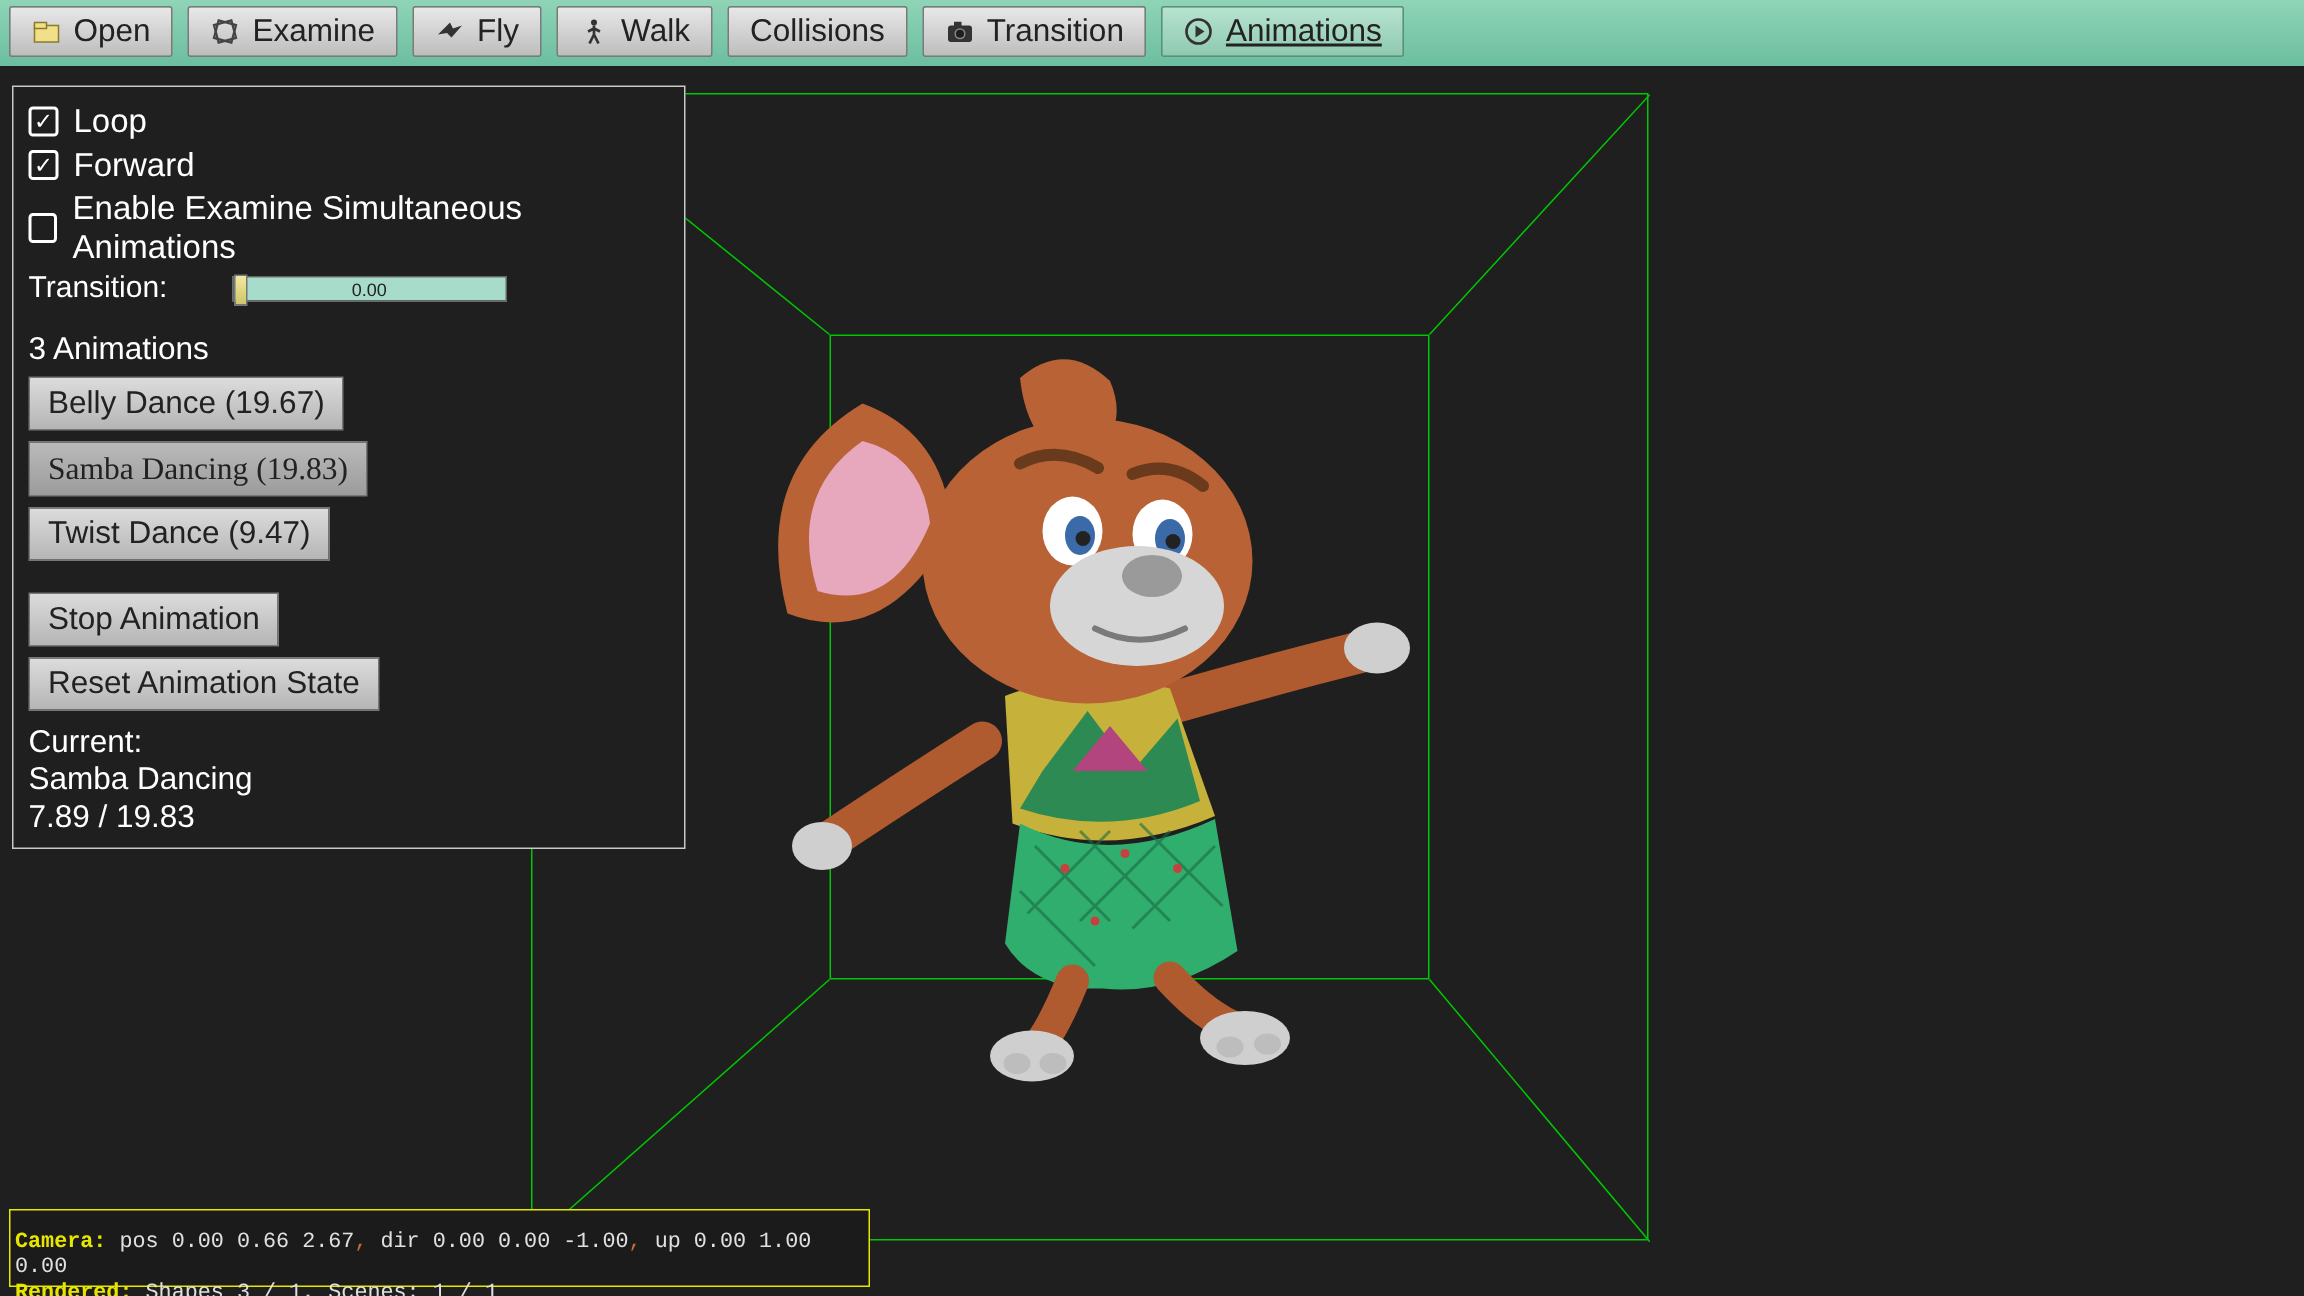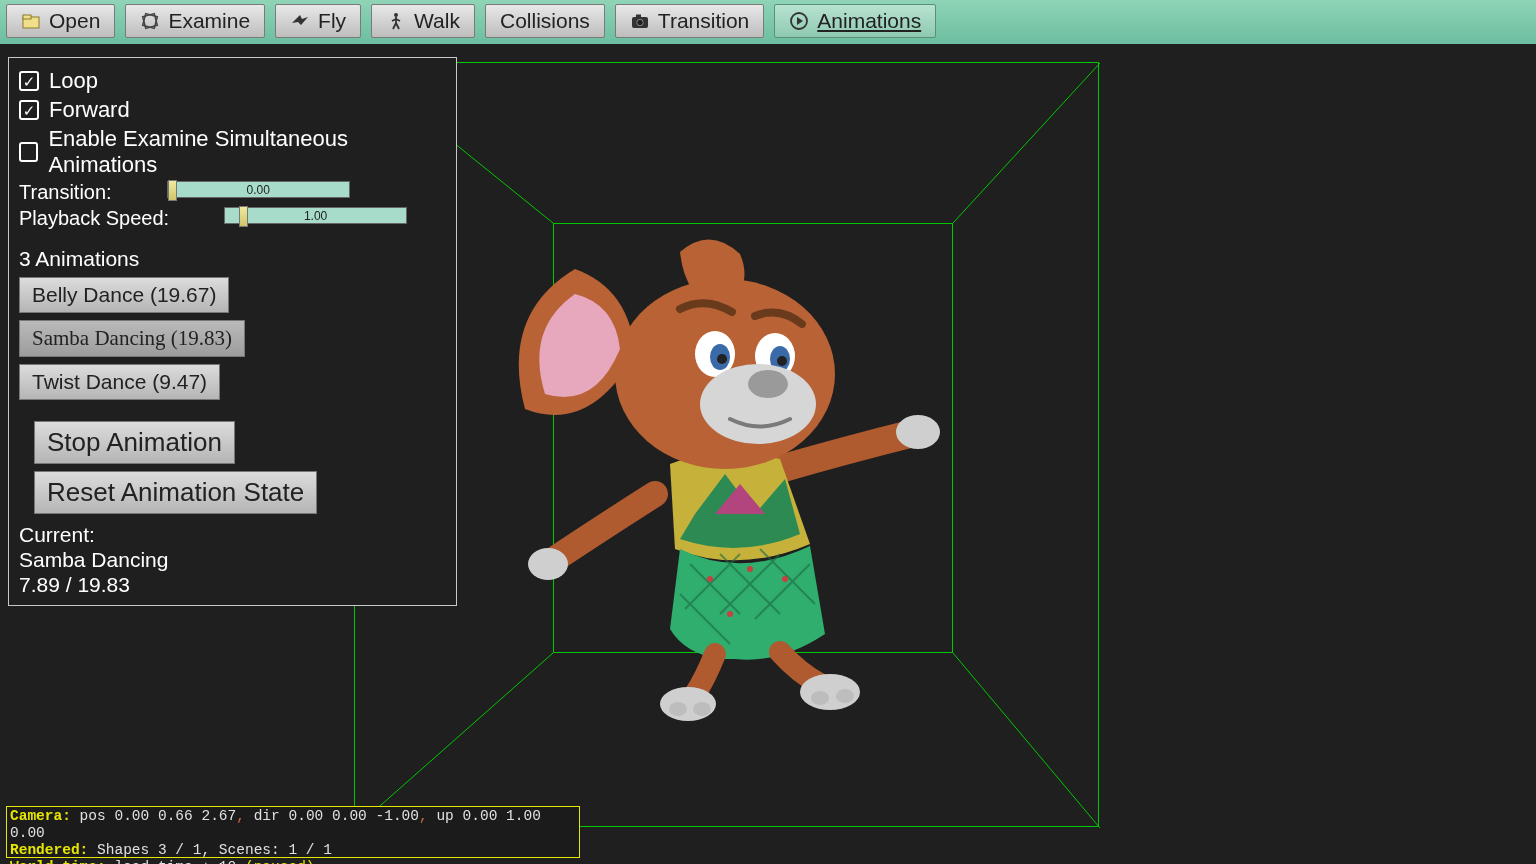--- a/index.html
+++ b/index.html
@@ -48,21 +48,21 @@
   .panel {
     position: absolute; left: 8px; top: 57px; width: 449px;
     background: #1f1f1f; border: 1px solid #c8c8c8; padding: 10px 10px 8px 10px;
     color: #fff;
   }
   .chk-row { display: flex; align-items: center; gap: 10px; font-size: 22px; margin-bottom: 3px; }
   .chk {
     width: 20px; height: 20px; border: 2px solid #fff; border-radius: 3px; display: flex;
     align-items: center; justify-content: center; font-size: 15px; color: #fff; line-height: 1;
   }
-  .slider-row { display: flex; align-items: flex-start; gap: 26px; font-size: 20px; margin: 3px 0; }
+  .slider-row { display: flex; align-items: center; gap: 14px; font-size: 20px; margin: 3px 0; }
   .slider {
     position: relative; height: 17px; background: #a7dccb; border: 1px solid #666; margin-left: 29px;
   }
   .slider .thumb {
     position: absolute; top: -2px; width: 9px; height: 21px;
     background: linear-gradient(180deg, #f2e9a0 0%, #cfc56a 100%);
     border: 1px solid #777;
   }
   .slider .val {
     position: absolute; width: 100%; text-align: center; top: 1px; font-size: 12px; color: #222;
@@ -70,32 +70,31 @@
   .section-gap { height: 14px; }
   .anim-count { font-size: 21px; margin-bottom: 6px; }
   .anim-btn {
     display: inline-block; background: linear-gradient(180deg, #dcdcdc 0%, #b5b5b5 100%);
     border: 1px solid #777; color: #222; font-size: 21px; padding: 5px 12px; margin-bottom: 7px;
     cursor: pointer;
   }
   .anim-btn.active { background: linear-gradient(180deg, #bababa 0%, #9c9c9c 100%); font-family: Liberation Serif, serif; }
   .ctrl-btn {
     display: inline-block; background: linear-gradient(180deg, #dcdcdc 0%, #b5b5b5 100%);
-    border: 1px solid #777; color: #222; font-size: 26px; padding: 5px 12px; margin-bottom: 7px;
+    border: 1px solid #777; color: #222; font-size: 21px; padding: 5px 12px; margin-bottom: 7px;
     cursor: pointer;
-    margin-left: 15px;
   }
   .current { font-size: 21px; line-height: 1.18; margin-top: 2px; }
 
   
   .status {
     position: absolute; left: 6px; bottom: 6px; width: 574px; height: 52px;
     border: 1px solid #e6e600; background: #1b1b1b;
     font-family: "Courier New", monospace; font-size: 14.5px; line-height: 17px;
-    padding: 1px 3px; color: #e0e0e0;
+    padding: 13px 3px; color: #e0e0e0;
   }
   .st-key { color: #e6e600; font-weight: bold; }
   .st-sep { color: #c96a3a; }
   .st-paused { color: #e6e600; }
 </style>
 </head>
 <body>
 
 <div class="toolbar">
   <div class="tbtn">
@@ -245,27 +244,20 @@
     <span>Enable Examine Simultaneous Animations</span>
   </div>
 
   <div class="slider-row">
     <span>Transition:</span>
     <div class="slider" style="width:183px">
       <div class="thumb" style="left:0px"></div>
       <div class="val">0.00</div>
     </div>
   </div>
-  <div class="slider-row">
-    <span>Playback Speed:</span>
-    <div class="slider" style="width:183px">
-      <div class="thumb" style="left:14px"></div>
-      <div class="val">1.00</div>
-    </div>
-  </div>
 
   <div class="section-gap"></div>
   <div class="anim-count">3 Animations</div>
 
   <div><span class="anim-btn">Belly Dance (19.67)</span></div>
   <div><span class="anim-btn active">Samba Dancing (19.83)</span></div>
   <div><span class="anim-btn">Twist Dance (9.47)</span></div>
 
   <div class="section-gap"></div>
   <div><span class="ctrl-btn">Stop Animation</span></div>

